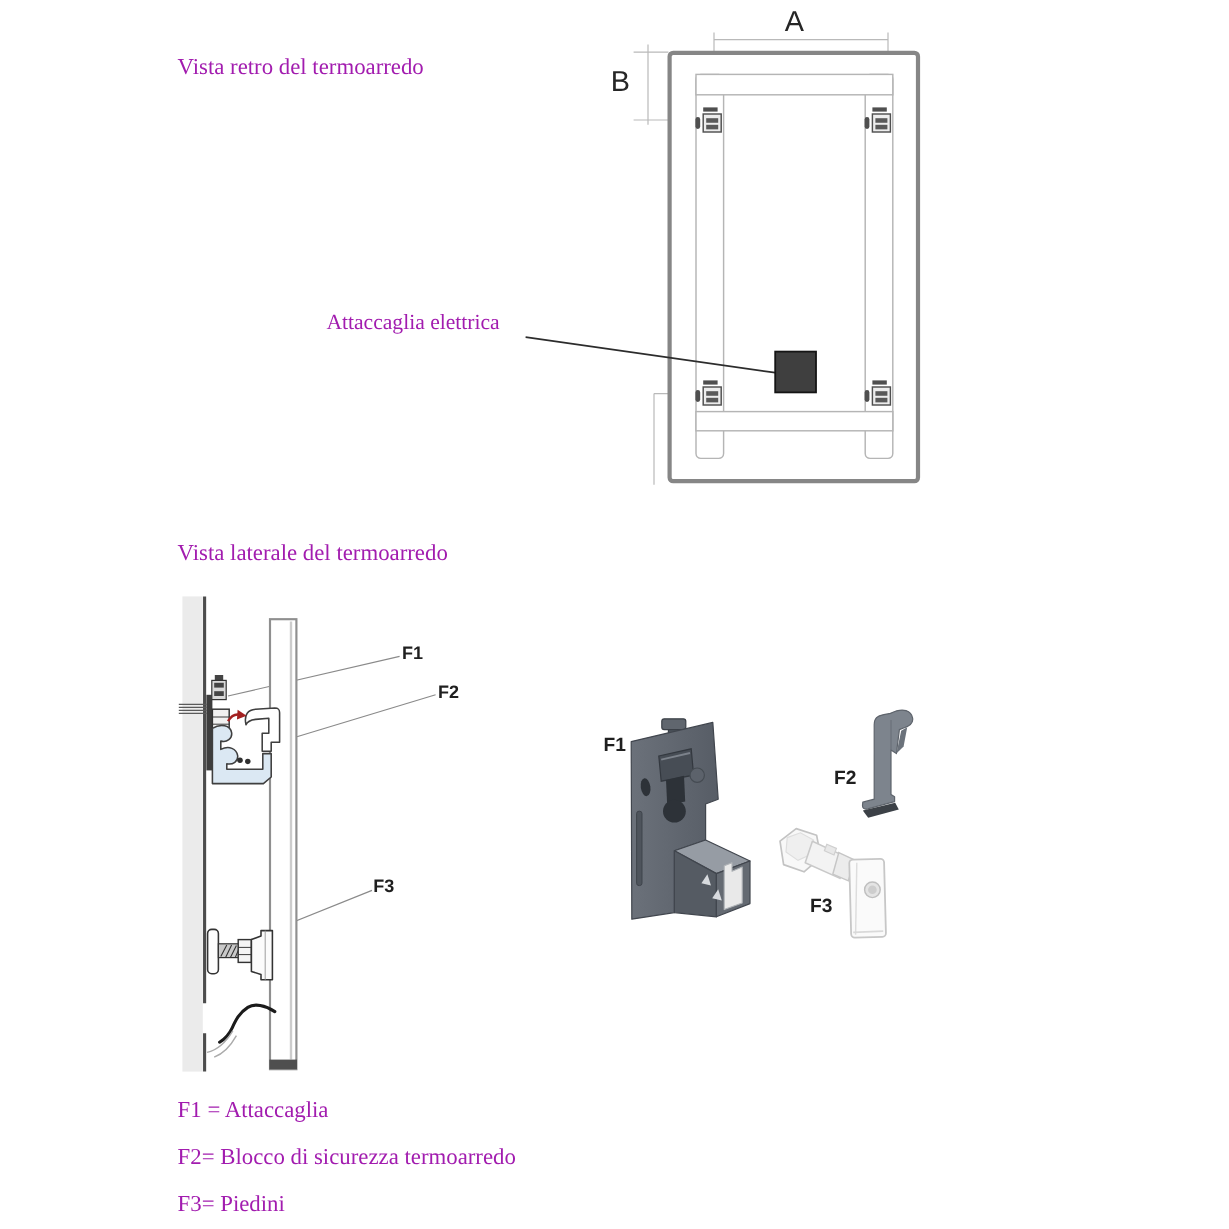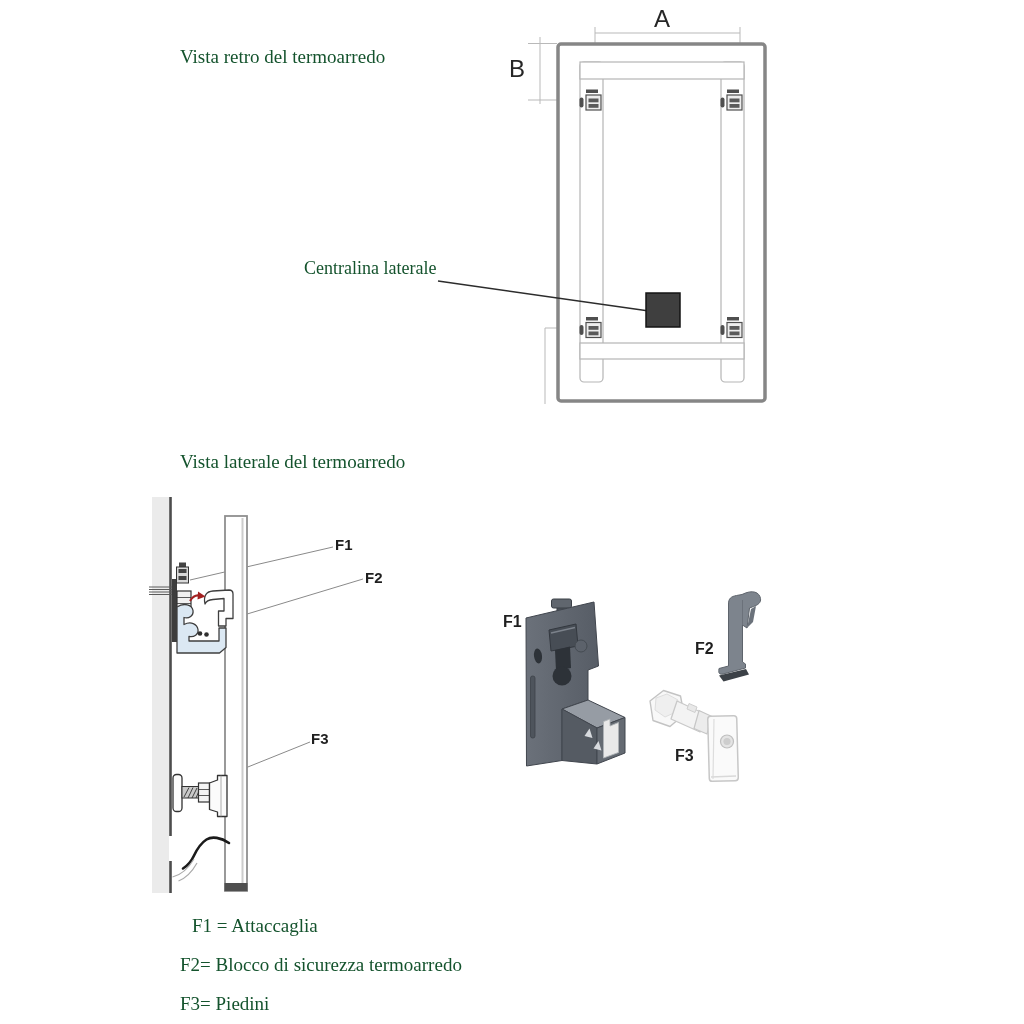--- a/index.html
+++ b/index.html
@@ -1,48 +1,48 @@
 <!DOCTYPE html>
 <html><head>
 <meta charset="utf-8">
 <style>
   html,body{margin:0;padding:0;}
   body{
     width:1024px;height:1024px;background:#ffffff;position:relative;
     overflow:hidden;font-family:"Liberation Sans",sans-serif;
   }
   .abs{position:absolute;}
-  .serif{font-family:"Liberation Serif",serif;color:#14532d;font-size:19px;white-space:nowrap;margin-left:32px;}
+  .serif{font-family:"Liberation Serif",serif;color:#a21caf;font-size:19px;white-space:nowrap;}
   .dim{font-family:"Liberation Sans",sans-serif;font-size:24px;color:#262626;white-space:nowrap;}
   .flabel{font-family:"Liberation Sans",sans-serif;font-weight:bold;font-size:15px;color:#1f1f1f;white-space:nowrap;}
   .flabel-big{font-family:"Liberation Sans",sans-serif;font-weight:bold;font-size:16px;color:#1f1f1f;white-space:nowrap;}
   svg{position:absolute;overflow:visible;}
 </style>
 </head>
 <body>
 
 <div class="abs serif" style="left:148px;top:46px;">Vista retro del termoarredo</div>
 
 <div class="abs dim" style="left:654px;top:5px;">A</div>
 
 <div class="abs dim" style="left:509px;top:55px;">B</div>
 
-<div class="abs serif" style="left:272px;top:258px;font-size:18px;">Centralina laterale</div>
+<div class="abs serif" style="left:272px;top:258px;font-size:18px;">Attaccaglia elettrica</div>
 
 <div class="abs serif" style="left:148px;top:451px;text-align:right;">Vista laterale del termoarredo</div>
 
 <div class="abs flabel" style="left:335px;top:536px;">F1</div>
 <div class="abs flabel" style="left:365px;top:569px;">F2</div>
 <div class="abs flabel" style="left:311px;top:730px;">F3</div>
 
 <div class="abs flabel-big" style="left:503px;top:613px;">F1</div>
 <div class="abs flabel-big" style="left:695px;top:640px;">F2</div>
 <div class="abs flabel-big" style="left:675px;top:747px;">F3</div>
 
-<div class="abs serif" style="left:160px;top:915px;">F1 = Attaccaglia</div>
+<div class="abs serif" style="left:148px;top:915px;">F1 = Attaccaglia</div>
 <div class="abs serif" style="left:148px;top:954px;">F2= Blocco di sicurezza termoarredo</div>
 <div class="abs serif" style="left:148px;top:993px;">F3= Piedini</div>
 
 <svg style="left:420px;top:0px;" width="370" height="430" viewBox="420 0 370 430">
 
   <g stroke="#b9b9b9" stroke-width="1" fill="none">
     <line x1="595" y1="27" x2="595" y2="104"></line>
     <line x1="740" y1="27" x2="740" y2="104"></line>
     <line x1="595" y1="33" x2="740" y2="33"></line>
     <line x1="528" y1="43.5" x2="557" y2="43.5"></line>

